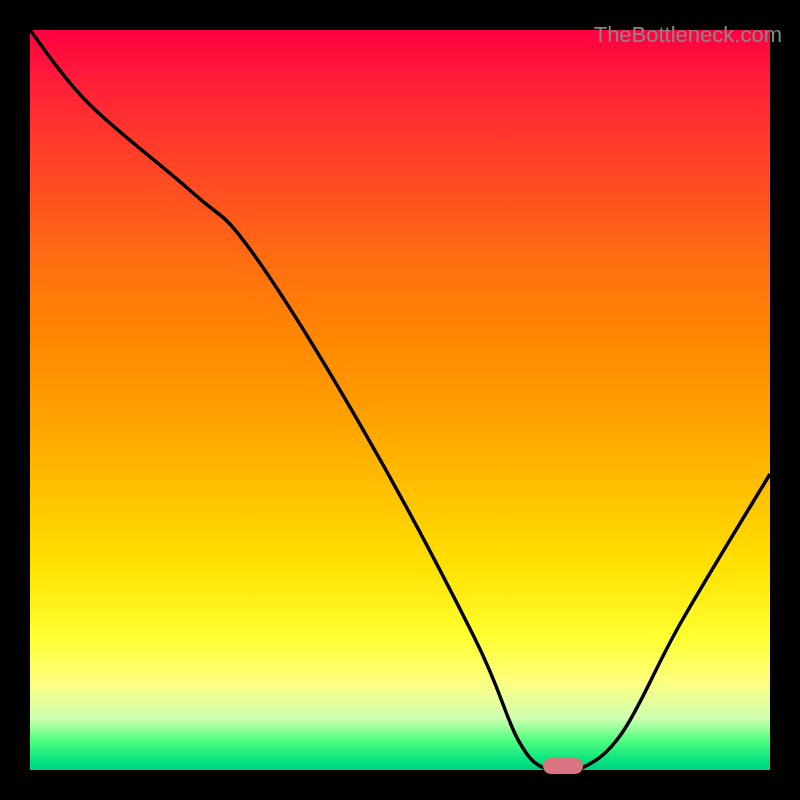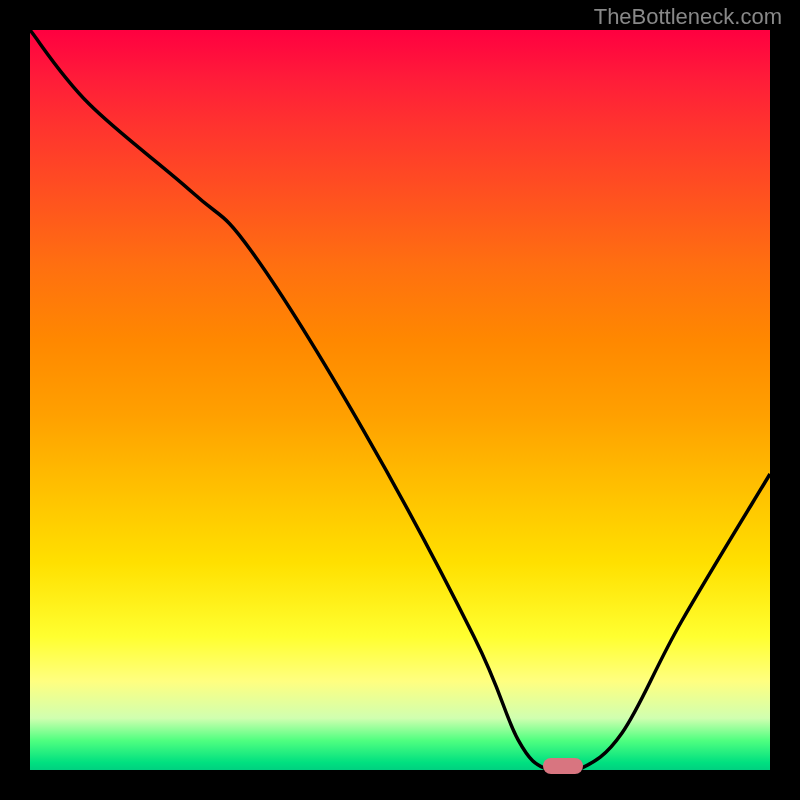--- a/index.html
+++ b/index.html
@@ -10,21 +10,21 @@
     position: relative;
     font-family: Arial, sans-serif;
   }
   .container {
     width: 800px;
     height: 800px;
     position: relative;
   }
   .watermark {
     position: absolute;
-    top: 4px;
+    top: 22px;
     right: 18px;
     color: #888;
     font-size: 22px;
     font-weight: 500;
     z-index: 10;
   }
   .plot-area {
     position: absolute;
     left: 30px;
     top: 30px;

